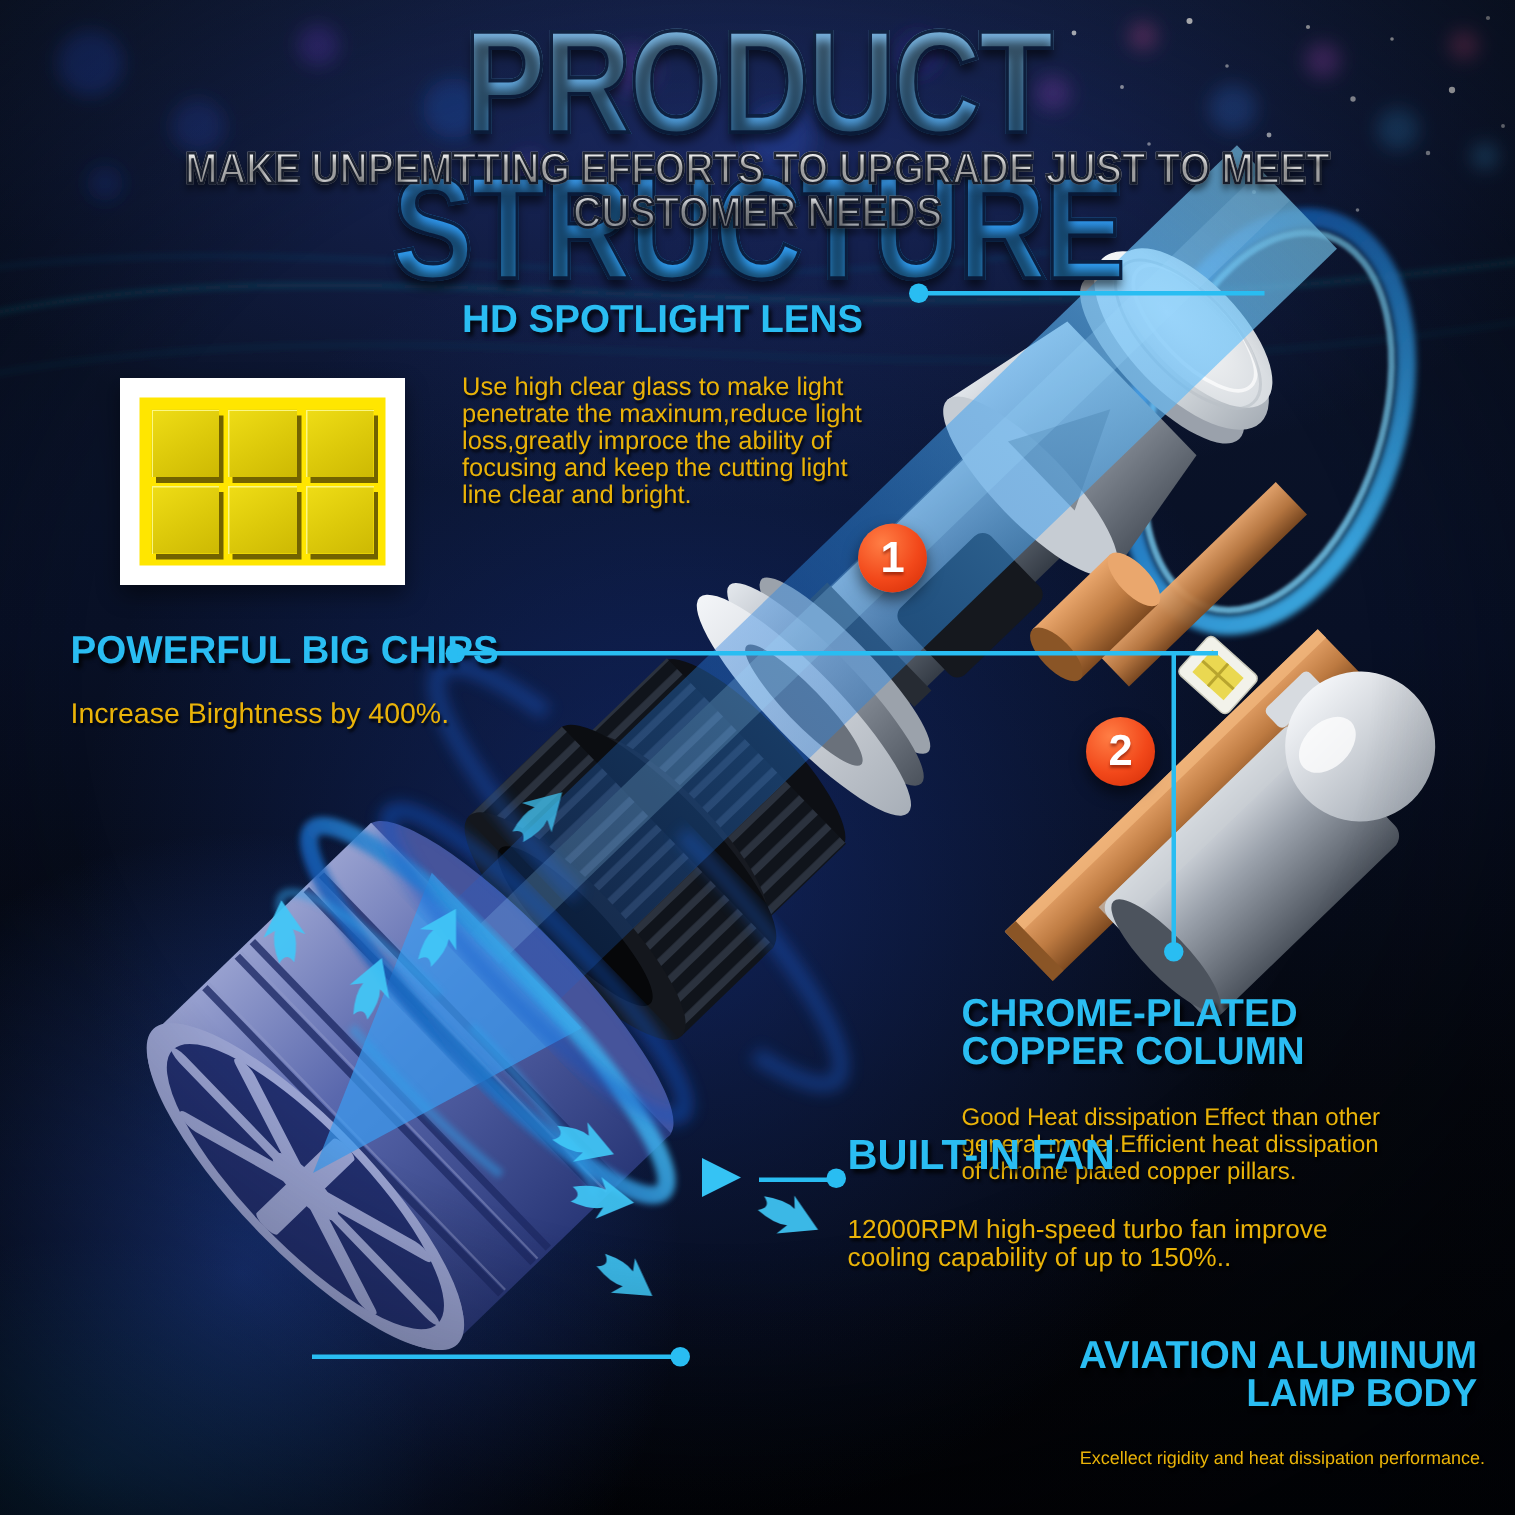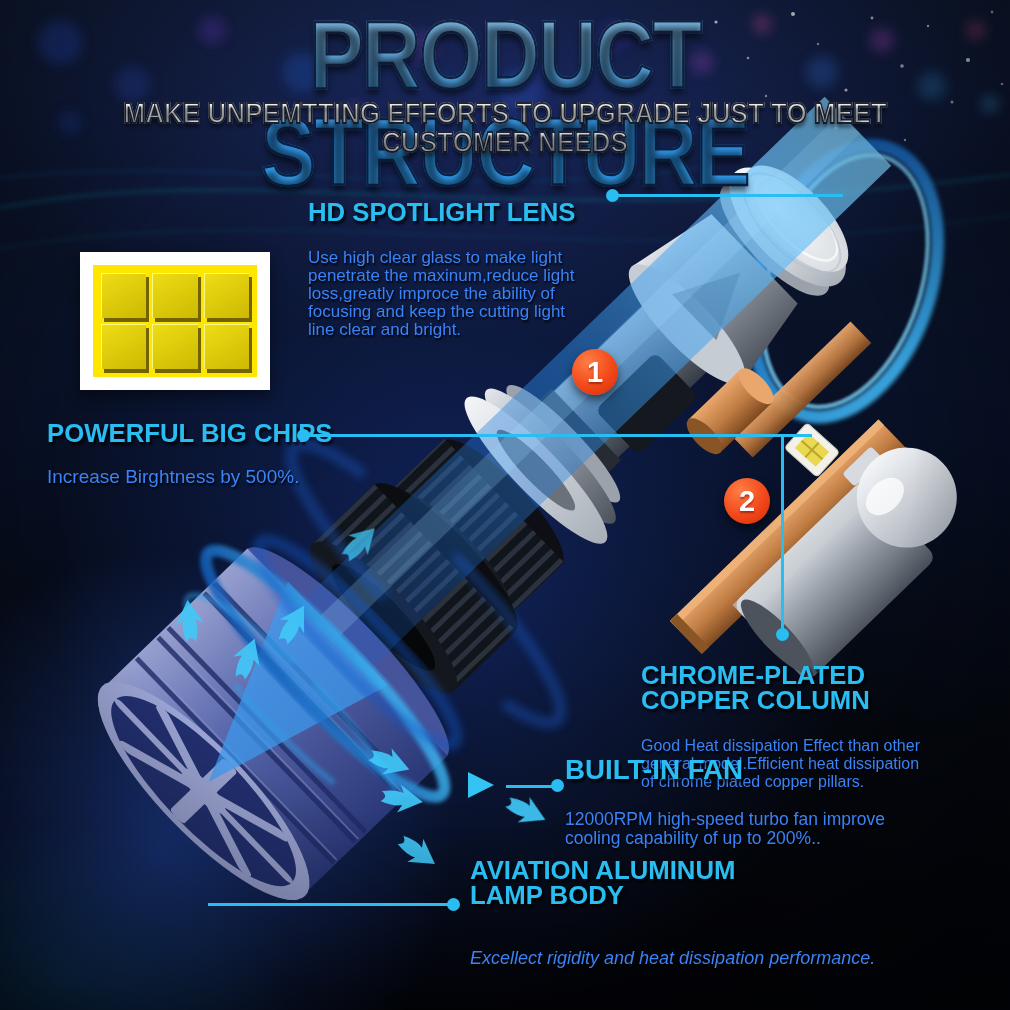--- a/index.html
+++ b/index.html
@@ -27,27 +27,27 @@
          letter-spacing:0;line-height:1;transform:scaleX(.90);transform-origin:50% 0;
          background:linear-gradient(180deg,#ffffff 15%,#e8eaee 55%,#aab0ba 100%);
          -webkit-background-clip:text;background-clip:text;color:transparent;
          -webkit-text-fill-color:transparent;-webkit-text-stroke:1.8px rgba(8,14,30,.9);
          text-shadow:0 4px 5px rgba(0,0,0,.65);}
 
   
   .callout{white-space:pre-line;}
   .h{color:#2abdf2;font-weight:bold;font-size:26px;line-height:.97;white-space:pre-line;
      text-shadow:2px 3px 3px rgba(0,0,0,.85);transform:scaleX(.99);transform-origin:left top;}
-  .b{color:#3b82f6;font-size:17px;line-height:1.06;white-space:pre-line;margin-top:6px;
+  .b{color:#eab308;font-size:17px;line-height:1.06;white-space:pre-line;margin-top:6px;
      text-shadow:1px 2px 2px rgba(0,0,0,.9);}
   .co-lens{left:308px;top:182px;width:320px;}
   .co-chips{left:47px;top:403px;}  .co-chips .b{font-size:19px;margin-top:3px;}
   .co-copper{left:641px;top:645px;width:350px;} .co-copper .b{font-size:16px;line-height:1.1;}
   .co-fan{left:565px;top:738px;width:420px;} .co-fan .h{font-size:28px;} .co-fan .b{font-size:17.5px;margin-top:9px;}
-  .co-body{left:470px;top:840px;width:520px;} .co-body .b{font-size:18px;margin-top:23px;font-style:italic;}
+  .co-body{left:470px;top:873px;width:520px;text-align:right;} .co-body .b{font-size:12px;margin-top:7px;}
 
   
   .cline{position:absolute;height:3px;background:#29bdf2;z-index:3;}
   .cvline{position:absolute;width:3px;background:#29bdf2;z-index:3;}
   .cdot{position:absolute;width:13px;height:13px;border-radius:50%;background:#29bdf2;z-index:3;}
   .carrow{position:absolute;width:0;height:0;z-index:3;border-top:13px solid transparent;
           border-bottom:13px solid transparent;border-left:26px solid #35c3f4;}
 
   
   .badge{position:absolute;width:46px;height:46px;border-radius:50%;z-index:4;
@@ -351,35 +351,35 @@
     <div class="h">HD SPOTLIGHT LENS</div>
     <div class="b">Use high clear glass to make light
 penetrate the maxinum,reduce light
 loss,greatly improce the ability of
 focusing and keep the cutting light
 line clear and bright.</div>
   </div>
 
   <div class="layer callout co-chips">
     <div class="h">POWERFUL BIG CHIPS</div>
-    <div class="b">Increase Birghtness by 500%.</div>
+    <div class="b">Increase Birghtness by 400%.</div>
   </div>
 
   <div class="layer callout co-copper">
     <div class="h">CHROME-PLATED
 COPPER COLUMN</div>
     <div class="b">Good Heat dissipation Effect than other
 general model.Efficient heat dissipation
 of chrome plated copper pillars.</div>
   </div>
 
   <div class="layer callout co-fan">
     <div class="h">BUILT-IN FAN</div>
     <div class="b">12000RPM high-speed turbo fan improve
-cooling capability of up to 200%..</div>
+cooling capability of up to 150%..</div>
   </div>
 
   <div class="layer callout co-body">
     <div class="h">AVIATION ALUMINUM
 LAMP BODY</div>
     <div class="b">Excellect rigidity and heat dissipation performance.</div>
   </div>
 
   <div class="cdot" style="left:606px;top:189px;"></div>
   <div class="cline" style="left:613px;top:194px;width:230px;"></div>

